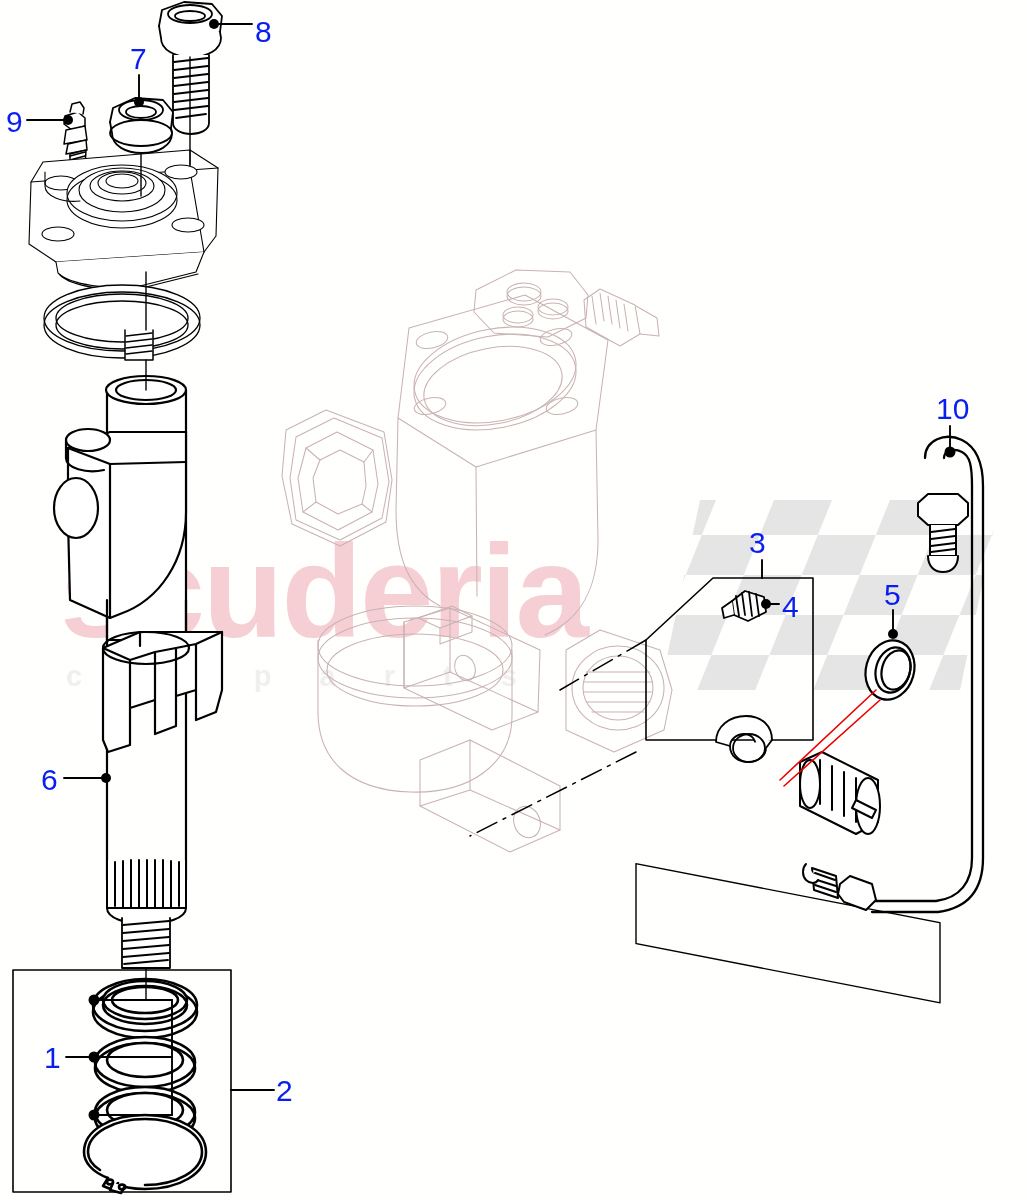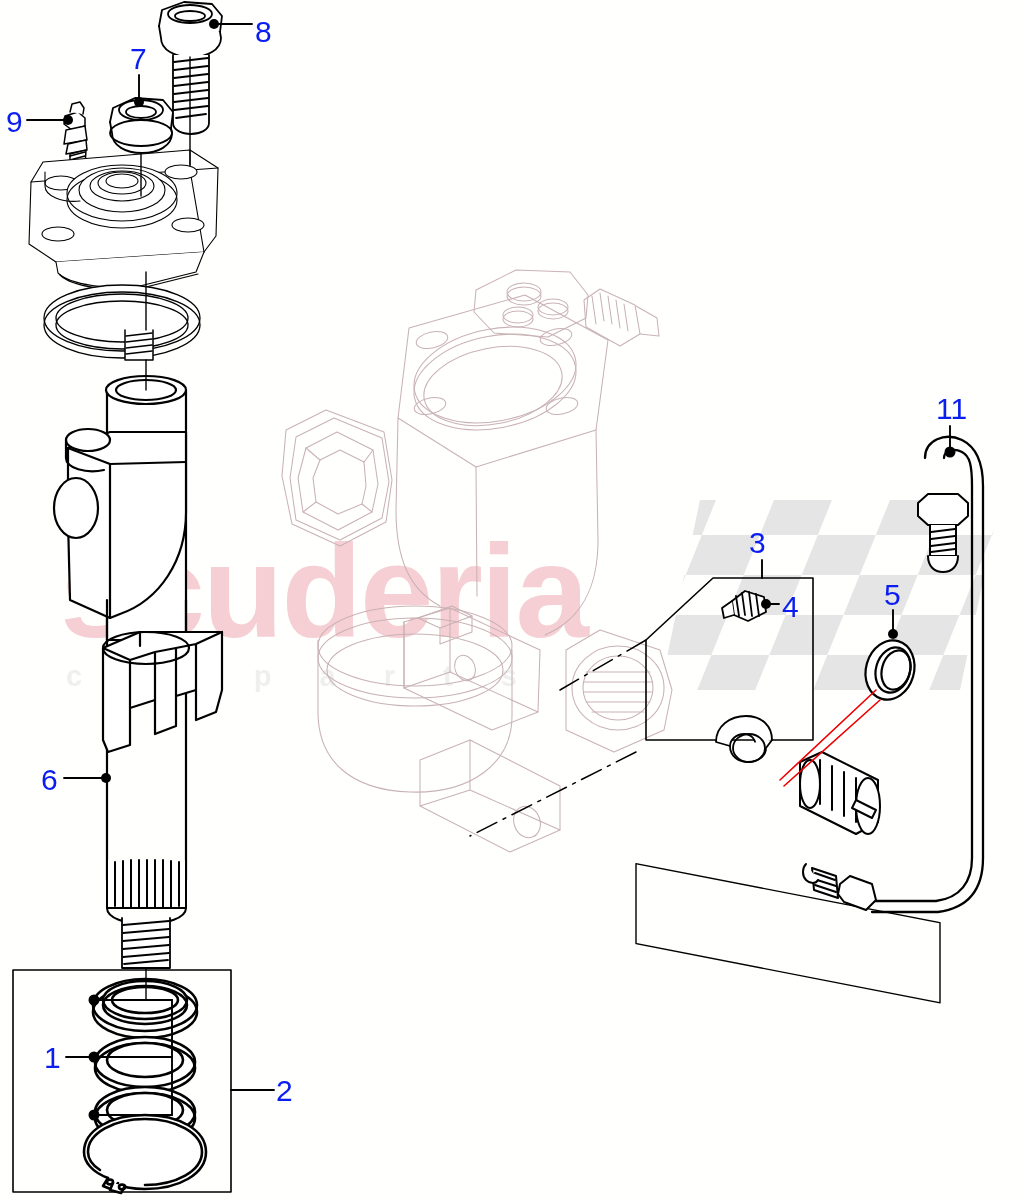--- a/index.html
+++ b/index.html
@@ -394,15 +394,15 @@
 
   <div class="callout-num" style="left:44px;  top:1043px;">1</div>
   <div class="callout-num" style="left:276px; top:1076px;">2</div>
   <div class="callout-num" style="left:749px; top:528px;">3</div>
   <div class="callout-num" style="left:782px; top:592px;">4</div>
   <div class="callout-num" style="left:884px; top:580px;">5</div>
   <div class="callout-num" style="left:41px;  top:765px;">6</div>
   <div class="callout-num" style="left:130px; top:44px;">7</div>
   <div class="callout-num" style="left:255px; top:17px;">8</div>
   <div class="callout-num" style="left:6px;   top:107px;">9</div>
-  <div class="callout-num" style="left:936px; top:394px;">11</div>
+  <div class="callout-num" style="left:936px; top:394px;">10</div>
 
 </div>
 
 </body></html>

